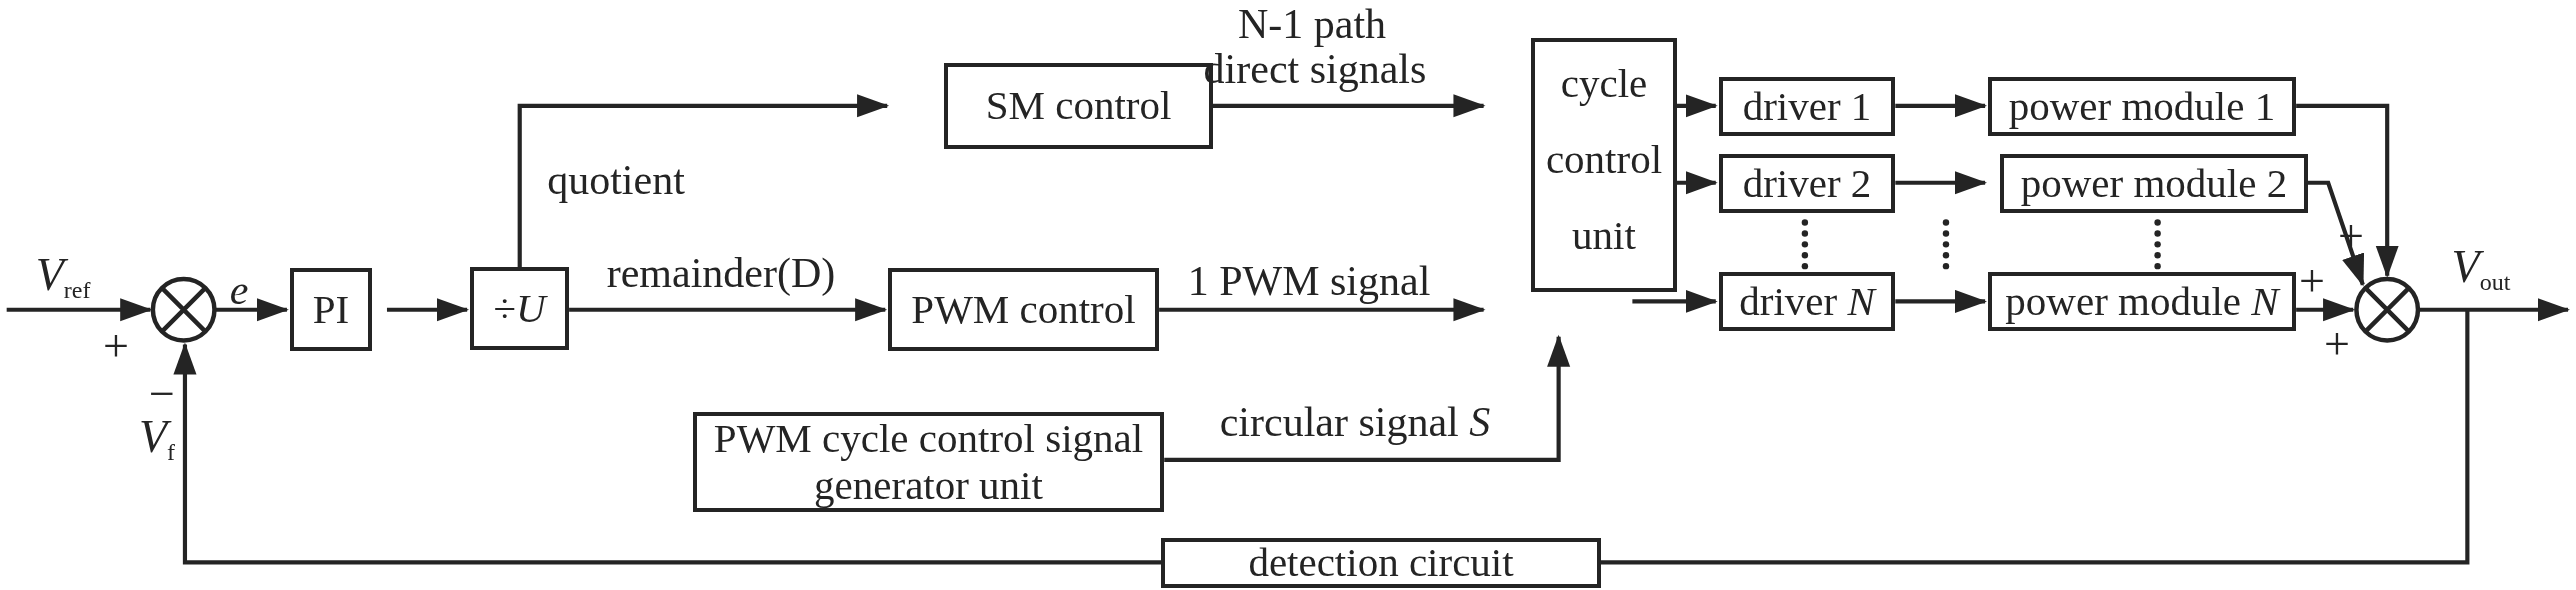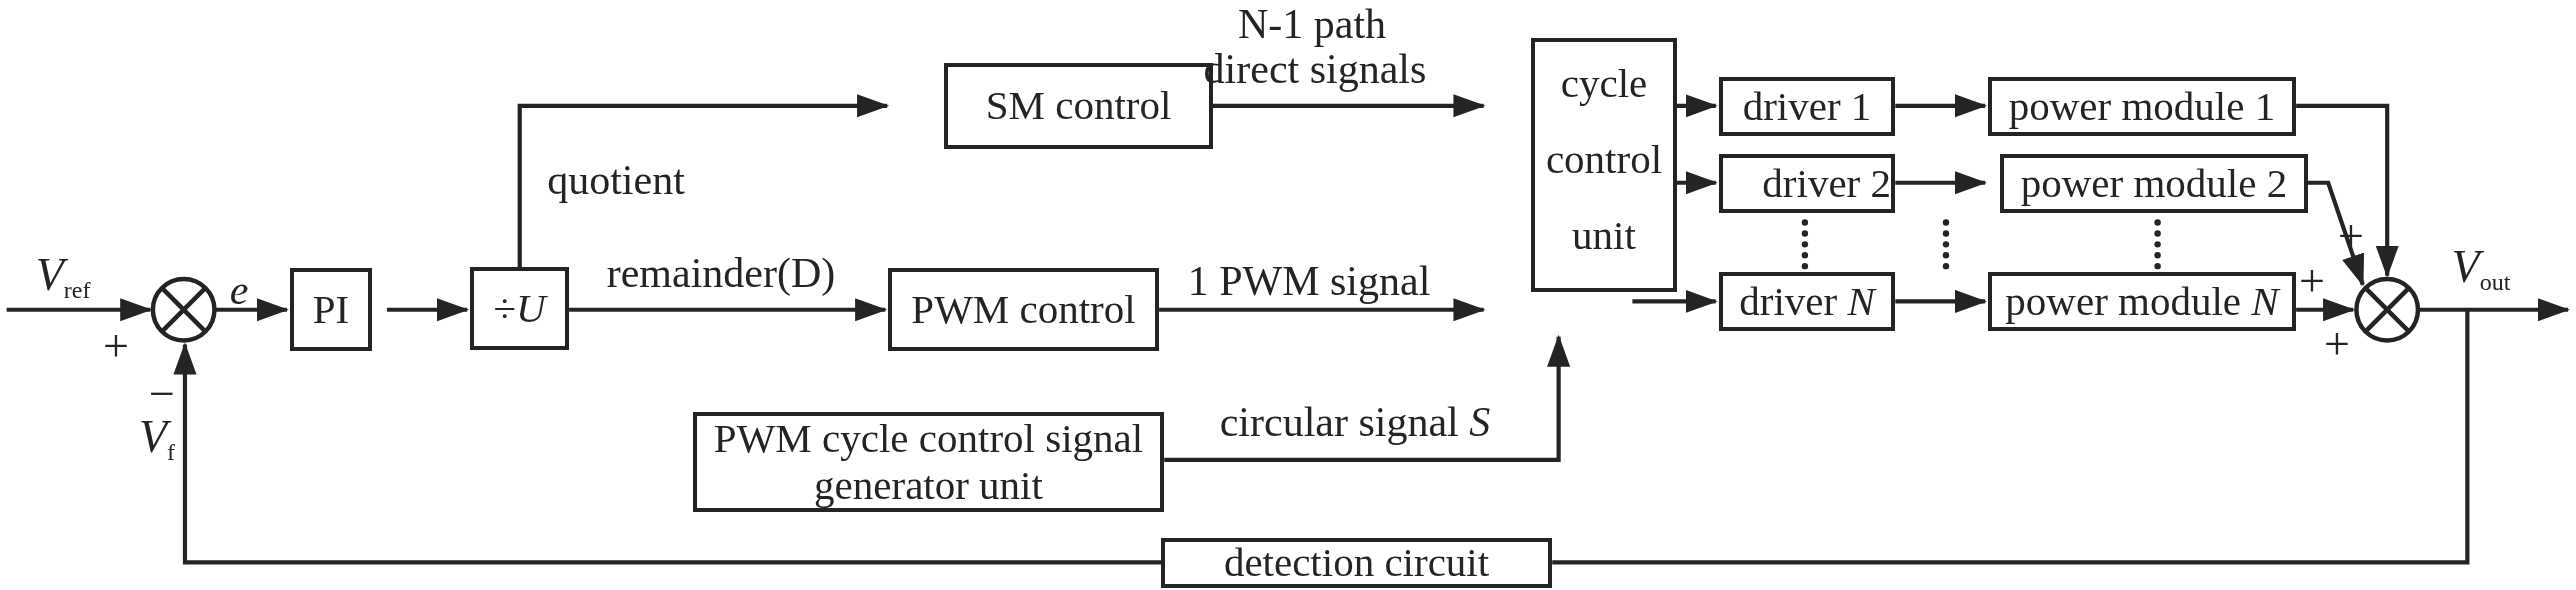--- a/index.html
+++ b/index.html
@@ -124,21 +124,21 @@
 
   <div class="box tall" style="left:1487px;top:38px;width:146px;height:254px;margin-left:44px;">
     <span>cycle</span>
     <span>control</span>
     <span>unit</span>
   </div>
 
   <div class="box" style="left:1719px;top:77px;width:176px;height:59px;">
     <span>driver 1</span>
   </div>
-  <div class="box" style="left:1719px;top:154px;width:176px;height:59px;justify-content:flex-end;">
+  <div class="box" style="left:1719px;top:154px;width:176px;height:59px;">
     <span>driver 2</span>
   </div>
   <div class="box" style="left:1719px;top:272px;width:176px;height:59px;">
     <span><span>driver </span><span class="ital">N</span></span>
   </div>
 
   <div class="box" style="left:1988px;top:77px;width:308px;height:59px;">
     <span>power module 1</span>
   </div>
   <div class="box" style="left:1988px;top:154px;width:308px;height:59px;margin-left:12px;">
@@ -146,21 +146,21 @@
   </div>
   <div class="box" style="left:1988px;top:272px;width:308px;height:59px;">
     <span><span>power module </span><span class="ital">N</span></span>
   </div>
 
   <div class="box twolines" style="left:693px;top:412px;width:471px;height:100px;">
     <span>PWM cycle control signal</span>
     <span>generator unit</span>
   </div>
 
-  <div class="box" style="left:1161px;top:538px;width:391px;height:50px;">
+  <div class="box" style="left:1161px;top:538px;width:440px;height:50px;">
     <span>detection circuit</span>
   </div>
 
   <div class="lbl" style="left:63px;top:277px;">
     <span class="ital bigvar">V</span><span class="sub">ref</span>
   </div>
 
   <div class="lbl sign" style="left:116px;top:346px;">+</div>
 
   <div class="lbl sign" style="left:162px;top:394px;">−</div>

